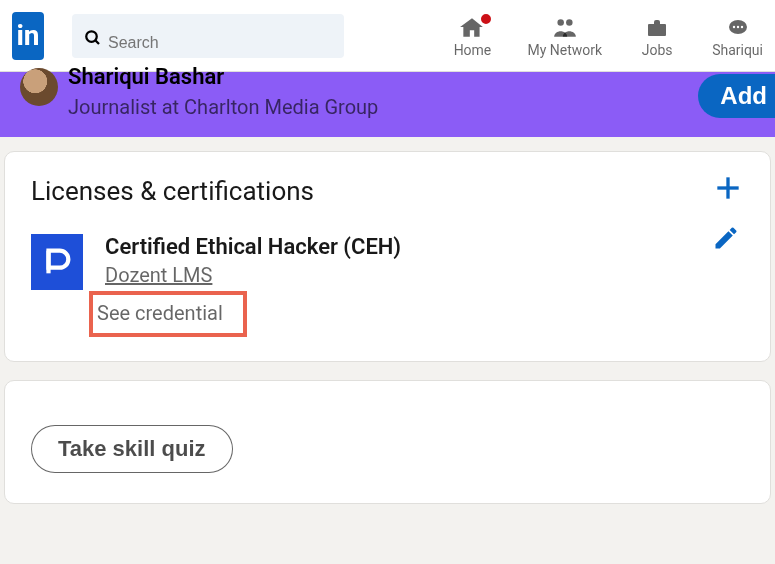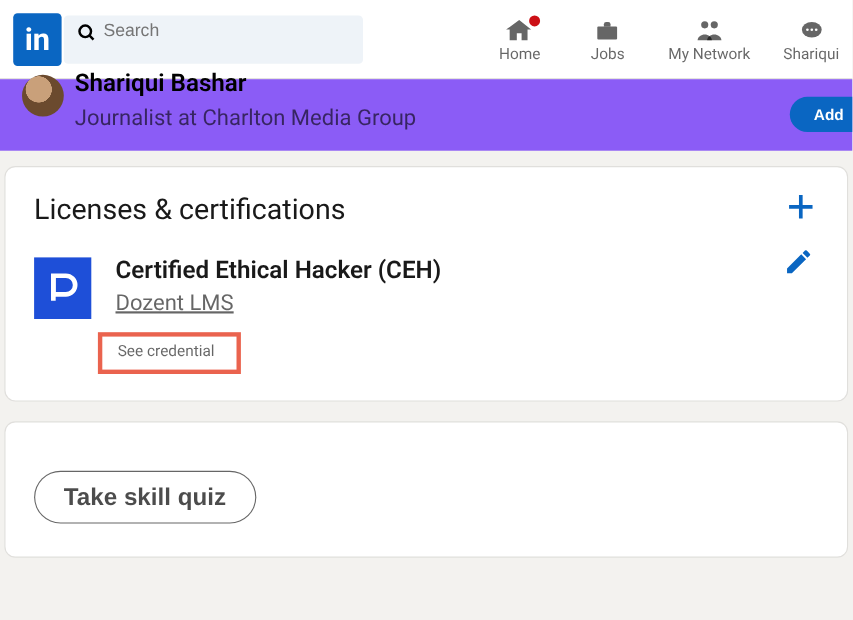--- a/index.html
+++ b/index.html
@@ -13,37 +13,37 @@
   }
   .header {
     background: #fff;
     display: flex;
     align-items: center;
     padding: 8px 12px;
     height: 72px;
     border-bottom: 1px solid #e0dfdc;
   }
   .logo {
-    width: 44px;
+    width: 32px;
     height: 48px;
     background: #0a66c2;
     color: #fff;
     font-weight: 700;
     font-size: 28px;
     display: flex;
     align-items: center;
     justify-content: center;
     border-radius: 4px;
-    margin-right: 2px;
+    margin-right: 28px;
   }
   .search-wrap {
     background: #eef3f8;
     border-radius: 4px;
     display: flex;
-    align-items: flex-start;
+    align-items: flex-end;
     padding: 6px 12px;
     height: 44px;
     width: 272px;
   }
   .search-wrap .sicon {
     font-size: 20px;
     font-weight: 700;
     color: #000;
     margin-right: 6px;
   }
@@ -112,24 +112,24 @@
     margin-top: -12px;
   }
   .profile-text .title {
     font-size: 20px;
     color: rgba(0,0,0,0.6);
     margin-top: 6px;
   }
   .add-btn {
     position: absolute;
     right: 0;
-    top: 16px;
+    top: 2px;
     background: #0a66c2;
     color: #fff;
-    font-size: 14px;
+    font-size: 24px;
     font-weight: 600;
     padding: 8px 8px 8px 22px;
     border-top-left-radius: 26px;
     border-bottom-left-radius: 26px;
     border: none;
     cursor: pointer;
   }
 
   .card {
     background: #fff;
@@ -174,25 +174,25 @@
     color: rgba(0,0,0,0.9);
   }
   .cert-org {
     font-size: 20px;
     color: rgba(0,0,0,0.6);
     margin-top: 4px;
     text-decoration: underline;
   }
   .credential-link {
     display: inline-block;
-    font-size: 14px;
-    color: rgba(0,0,0,0.6);
-    margin-top: 15px;
+    font-size: 20px;
+    color: rgba(0,0,0,0.6);
+    margin-top: 4px;
     margin-left: -16px;
-    padding: 6px 20px 8px 14px;
+    padding: 6px 20px 8px 4px;
     border: 4px solid #ea634e;
     cursor: pointer;
   }
   .edit-btn {
     position: absolute;
     right: 26px;
     top: 68px;
     cursor: pointer;
     padding: 4px;
   }
@@ -244,37 +244,37 @@
       <div class="icon-slot">
         <svg width="26" height="26" viewBox="0 0 24 24">
             <path d="M12 3l10 8h-3v9h-5v-6h-4v6H4v-9H1z"></path>
           </svg>
         <span class="badge"></span>
       </div>
       <span>Home</span>
     </div>
     <div class="nav-item">
       <div class="icon-slot">
-        <svg width="24" height="24" viewBox="0 0 24 24">
-            <rect x="3" y="8" width="18" height="12" rx="1"></rect>
-            <path d="M9 8V6a2 2 0 012-2h2a2 2 0 012 2v2"></path>
-          </svg>
-      </div>
-      <span>Jobs</span>
-    </div>
-    <div class="nav-item">
-      <div class="icon-slot">
         <svg width="26" height="26" viewBox="0 0 24 24">
             <circle cx="8" cy="7" r="3"></circle>
             <circle cx="16" cy="7" r="3"></circle>
             <path d="M2 20c0-3 3-5 6-5s6 2 6 5"></path>
             <path d="M10 20c0-3 3-5 6-5s6 2 6 5"></path>
           </svg>
       </div>
       <span>My Network</span>
+    </div>
+    <div class="nav-item">
+      <div class="icon-slot">
+        <svg width="24" height="24" viewBox="0 0 24 24">
+            <rect x="3" y="8" width="18" height="12" rx="1"></rect>
+            <path d="M9 8V6a2 2 0 012-2h2a2 2 0 012 2v2"></path>
+          </svg>
+      </div>
+      <span>Jobs</span>
     </div>
     <div class="nav-item">
       <div class="icon-slot">
         <svg width="24" height="24" viewBox="0 0 24 24">
             <ellipse cx="12" cy="11" rx="9" ry="7"></ellipse>
             <circle cx="8" cy="11" r="1.2" fill="#fff"></circle>
             <circle cx="12" cy="11" r="1.2" fill="#fff"></circle>
             <circle cx="16" cy="11" r="1.2" fill="#fff"></circle>
           </svg>
       </div>

